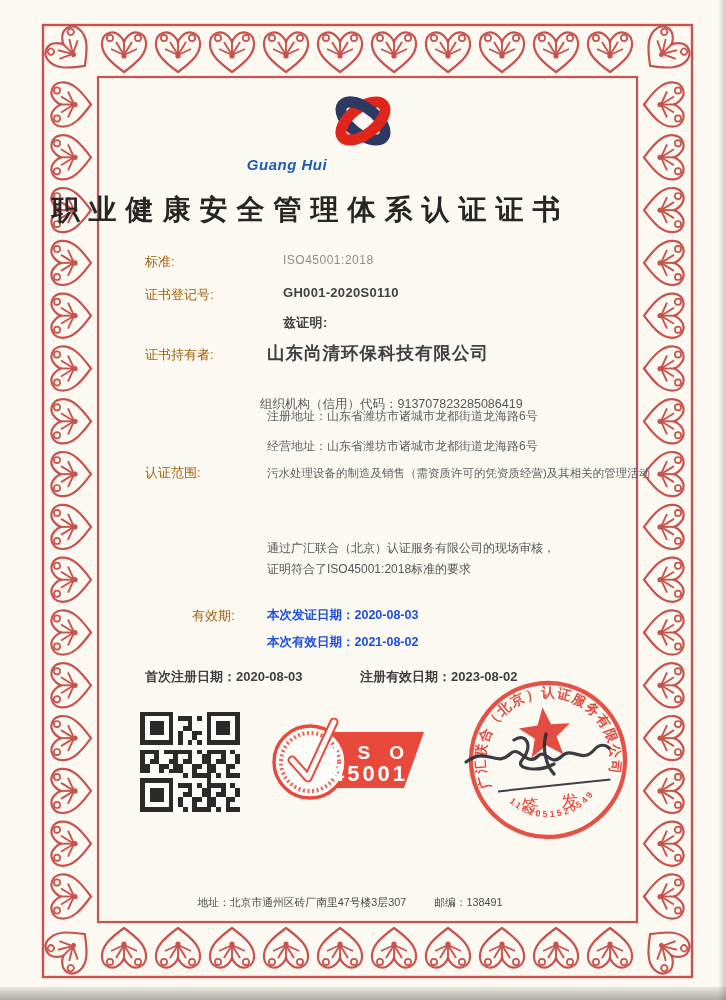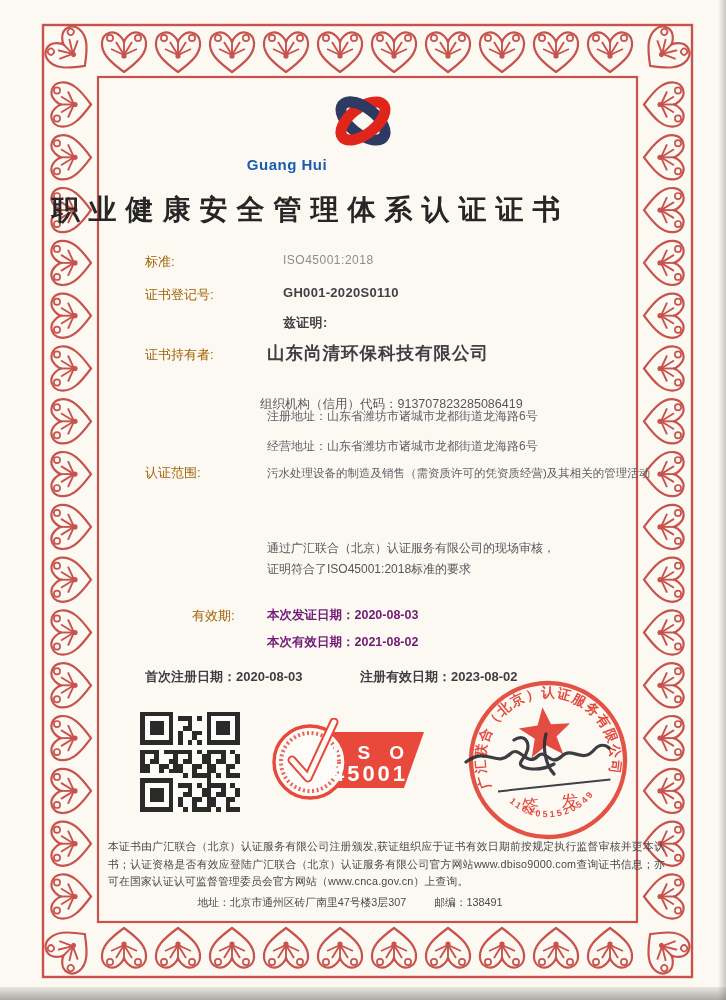--- a/index.html
+++ b/index.html
@@ -13,30 +13,30 @@
     background:#fcf9f3;
   }
   .scan-edge-right{position:absolute;right:0;top:0;width:8px;height:100%;
     background:linear-gradient(to right, rgba(120,115,108,0), rgba(120,115,108,.38));z-index:40;}
   .scan-edge-bottom{position:absolute;left:0;bottom:0;width:100%;height:13px;
     background:linear-gradient(to bottom, rgba(125,122,118,.15), rgba(125,122,118,.62));z-index:40;}
   .border-svg{position:absolute;left:0;top:0;z-index:1;color:#c8534c;}
   .abs{position:absolute;z-index:5;}
   .logo-svg{left:315px;top:88px;}
   .logo-text{left:0;top:156px;width:574px;text-align:center;
-    color:#1a5cb0;font-weight:bold;font-size:15px;letter-spacing:.5px;}
+    color:#1a5cb0;font-weight:bold;font-size:15px;letter-spacing:.5px;font-style:italic;}
   .title{left:0;top:191px;width:621px;text-align:center;margin:0;
     font-size:28px;font-weight:bold;letter-spacing:9px;color:#262626;}
   .lbl{font-size:13px;font-weight:normal;color:#a16207;}
   .val-faded{font-size:12px;color:#8b8e88;letter-spacing:.5px;}
   .val-bold{font-size:13px;font-weight:bold;color:#414145;letter-spacing:.3px;}
   .holder-name{font-size:17.5px;font-weight:bold;color:#3e3f44;letter-spacing:1px;}
   .body-line{font-size:12px;color:#5f6166;white-space:nowrap;}
   .scope-line{font-size:11.5px;color:#5f6166;white-space:nowrap;}
-  .date-line{font-size:12.5px;font-weight:600;color:#701a75;}
+  .date-line{font-size:12.5px;font-weight:600;color:#1d4ed8;}
   .reg-line{font-size:13px;font-weight:bold;color:#3d3d42;}
   .footer-par{left:108px;top:838px;width:557px;font-size:10.8px;line-height:17.5px;
     color:#474747;text-align:justify;letter-spacing:.2px;}
   .footer-addr{left:0;top:896px;width:700px;text-align:center;font-size:10.8px;color:#4b4b4b;}
   .footer-addr .gap{display:inline-block;width:28px;}
   .qr-svg{left:140px;top:710px;}
   .badge-svg{left:266px;top:718px;}
   .seal-svg{left:450px;top:676px;z-index:6;}
 </style>
 </head>
@@ -324,20 +324,19 @@
         <textPath href="#sealArcBottom" startOffset="50%" text-anchor="middle">1101051520549</textPath>
       </text>
     </g>
     <g fill="none" stroke="#2c2d35" stroke-width="3.2" stroke-linecap="round" opacity=".92">
       <path d="M16,86 C38,70 46,92 60,78 C70,68 76,92 88,80 C96,72 100,92 112,80 C122,70 132,88 144,74 C150,67 156,69 159,72"></path>
       <path d="M64,64 C76,56 84,70 72,84 C64,94 90,96 104,88"></path>
       <path d="M96,58 C92,72 96,90 104,98"></path>
     </g>
   </svg>
 
-  <div class="abs footer-par">本证书由广汇联合（北京）认证服务有限公司注册颁发,获证组织应于证书有效日期前按规定执行监督审核并更本认书；认证资格是否有效应登陆广汇联合（北京）认证服务有限公司官方网站www.dbiso9000.com查询证书信息；亦可在国家认证认可监督管理委员会官方网站（www.cnca.gov.cn）上查询。</div>
   <div class="abs footer-addr">
     <span>地址：北京市通州区砖厂南里47号楼3层307</span><span class="gap"></span><span>邮编：138491</span>
   </div>
 
   <div class="scan-edge-right"></div>
   <div class="scan-edge-bottom"></div>
 </div>
 
 </body></html>

